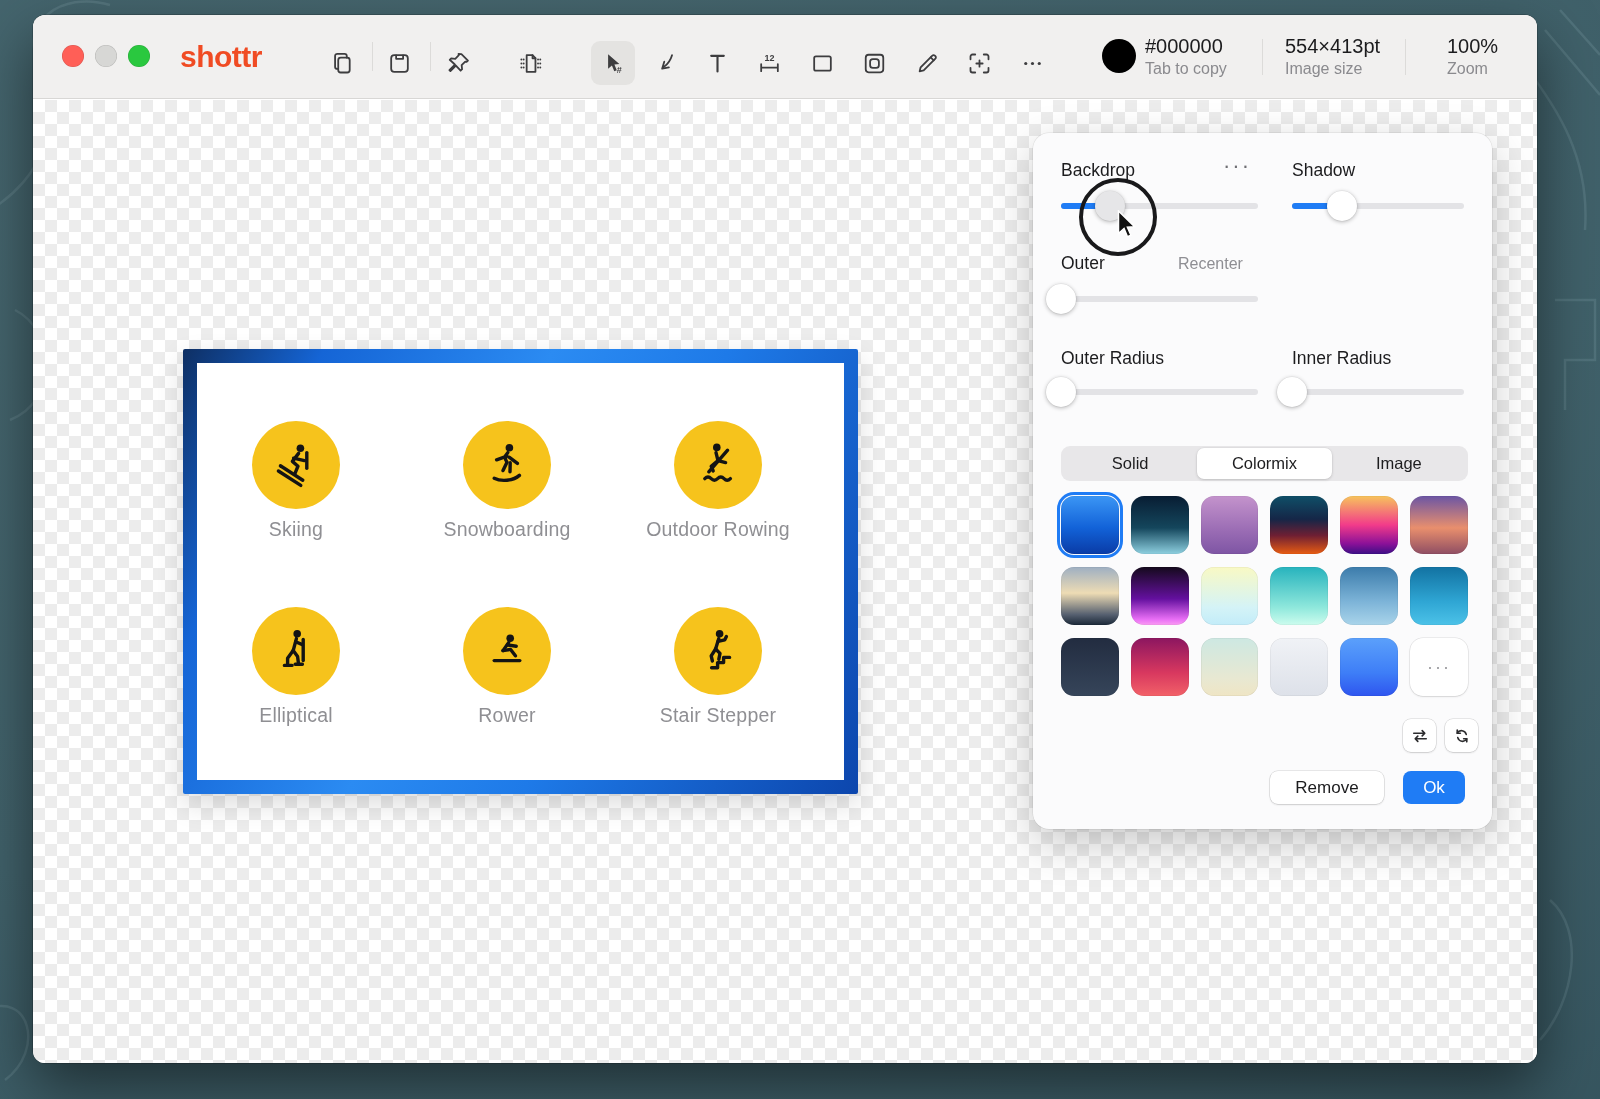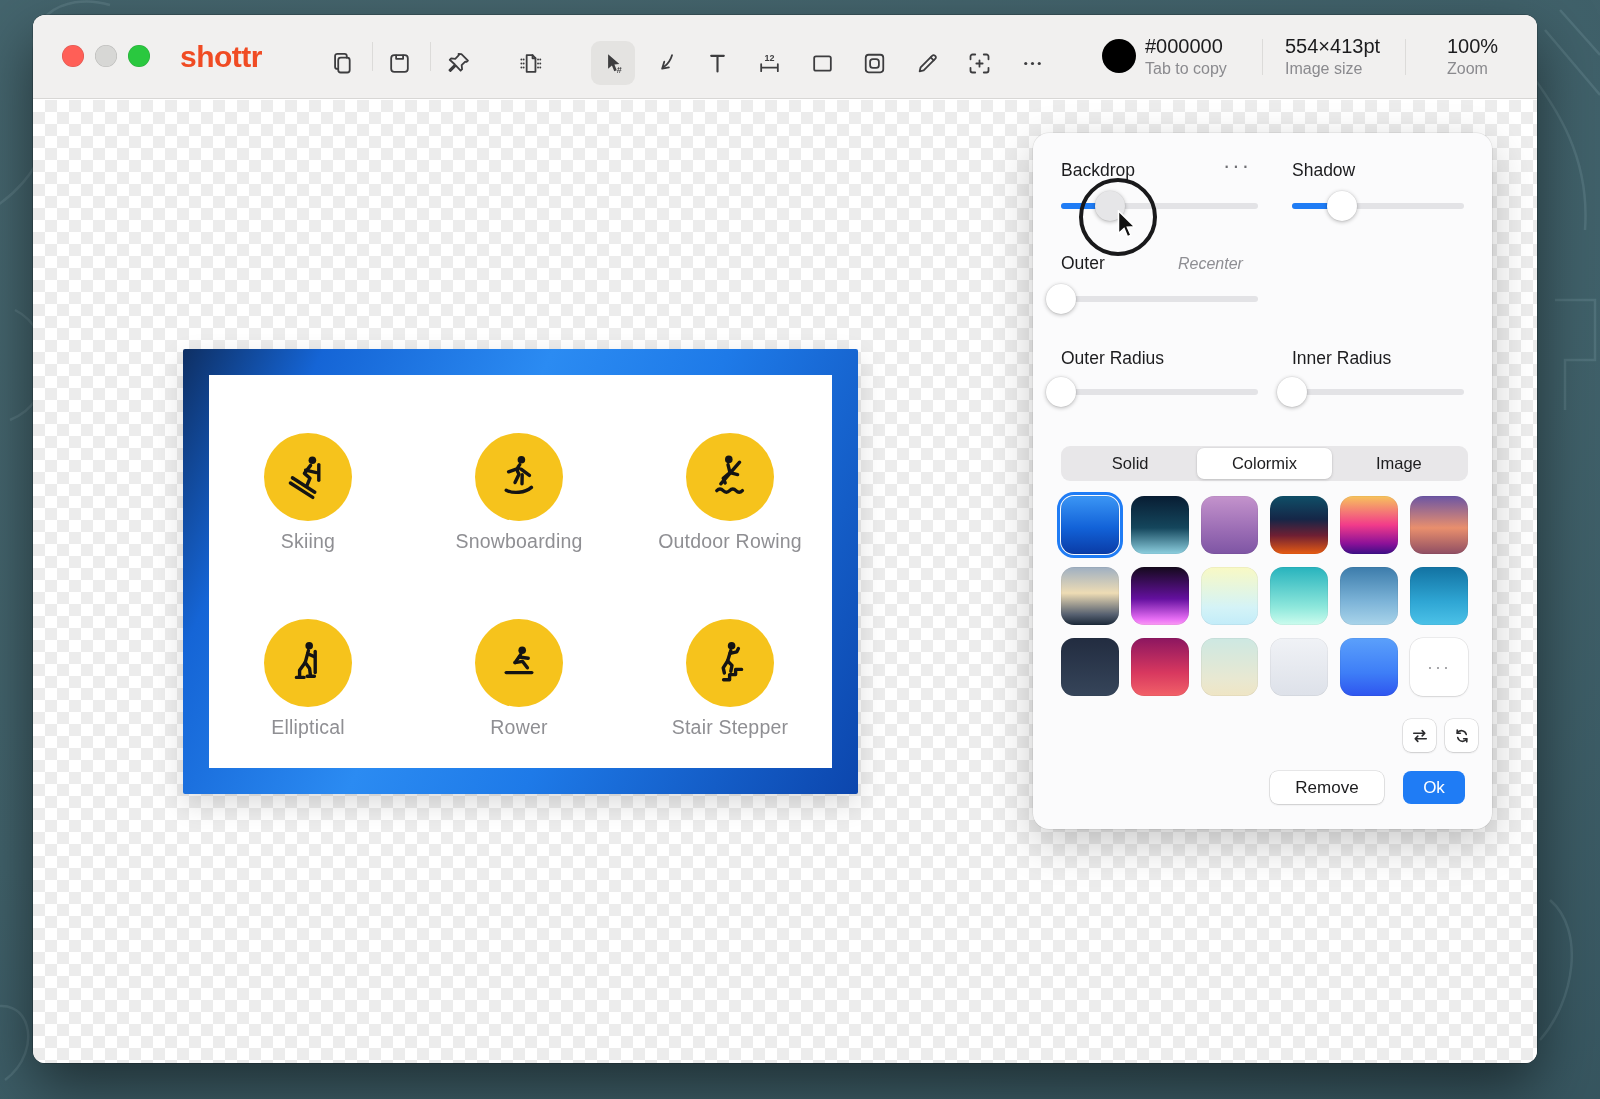--- a/index.html
+++ b/index.html
@@ -25,35 +25,35 @@
   .info-dot{position:absolute;top:39px;width:34px;height:34px;border-radius:50%;top:24px;}
   .ibig{position:absolute;top:20px;font-size:20px;color:#1c1c1e;}
   .isub{position:absolute;top:45px;font-size:16px;color:#8a8a8e;}
 
   
   .canvas{position:absolute;left:0;top:85px;width:1504px;height:963px;
     background:conic-gradient(#ececec 0 25%, #ffffff 0 50%, #ececec 0 75%, #ffffff 0);
     background-size:24px 24px;}
 
   
-  .shot{position:absolute;left:150px;top:249px;width:675px;height:445px;padding:26px;border-radius:2px;
+  .shot{position:absolute;left:150px;top:249px;width:675px;height:445px;padding:14px;border-radius:2px;
     background:linear-gradient(115deg,#0e2f63 0%,#1565d6 16%,#2b8bf2 42%,#1e7ae8 62%,#0c46ad 100%);
     box-shadow:0 10px 28px rgba(0,0,0,.14);}
   .shot-inner{position:relative;width:100%;height:100%;background:#fff;}
   .tile{position:absolute;width:180px;text-align:center;}
   .tile .disc{width:88px;height:88px;margin:0 auto;border-radius:50%;background:var(--circle);display:flex;align-items:center;justify-content:center;}
   .tile .disc svg{width:48px;height:48px;stroke:#141414;stroke-width:1.7;fill:none;stroke-linecap:round;stroke-linejoin:round;}
   .tile .disc svg .f{fill:#141414;stroke:none;}
   .tile .lbl{margin-top:9px;font-size:19.5px;color:#8f8f93;letter-spacing:.2px;}
 
   
   .panel{position:absolute;left:1000px;top:33px;width:459px;height:696px;background:#fbfbfc;border-radius:16px;
     box-shadow:0 14px 44px rgba(0,0,0,.22),0 0 0 .5px rgba(0,0,0,.1);}
   .plabel{position:absolute;font-size:17.5px;color:#1c1c1e;}
-  .pgray{position:absolute;font-size:16px;color:#8e8e93;font-style:italic;}
+  .pgray{position:absolute;font-size:16px;color:#8e8e93;}
   .pmenu{position:absolute;left:190px;top:20px;font-size:22px;letter-spacing:2px;color:#6e6e73;background:none;border:none;}
   .slider{position:absolute;width:197px;height:32px;}
   .slider.col-r{width:172px;}
   .slider .track{position:absolute;left:0;right:0;top:13px;height:6px;border-radius:3px;background:#e3e3e6;}
   .slider .fill{height:100%;border-radius:3px;background:var(--accent);width:calc(var(--val,0)*1%);}
   .slider .knob{position:absolute;top:16px;left:calc(var(--val,0)*1%);width:30px;height:30px;border-radius:50%;background:#fff;
     transform:translate(-50%,-50%);box-shadow:0 1px 4px rgba(0,0,0,.28),0 0 0 .5px rgba(0,0,0,.06);}
   .slider.pressed .knob{background:#e6e6e8;}
   .segmented{position:absolute;left:28px;top:313px;width:407px;height:35px;background:#e8e7e9;border-radius:9px;display:flex;padding:2px;}
   .seg{flex:1;display:flex;align-items:center;justify-content:center;font-size:16.5px;color:#1d1d1f;border-radius:7px;}

